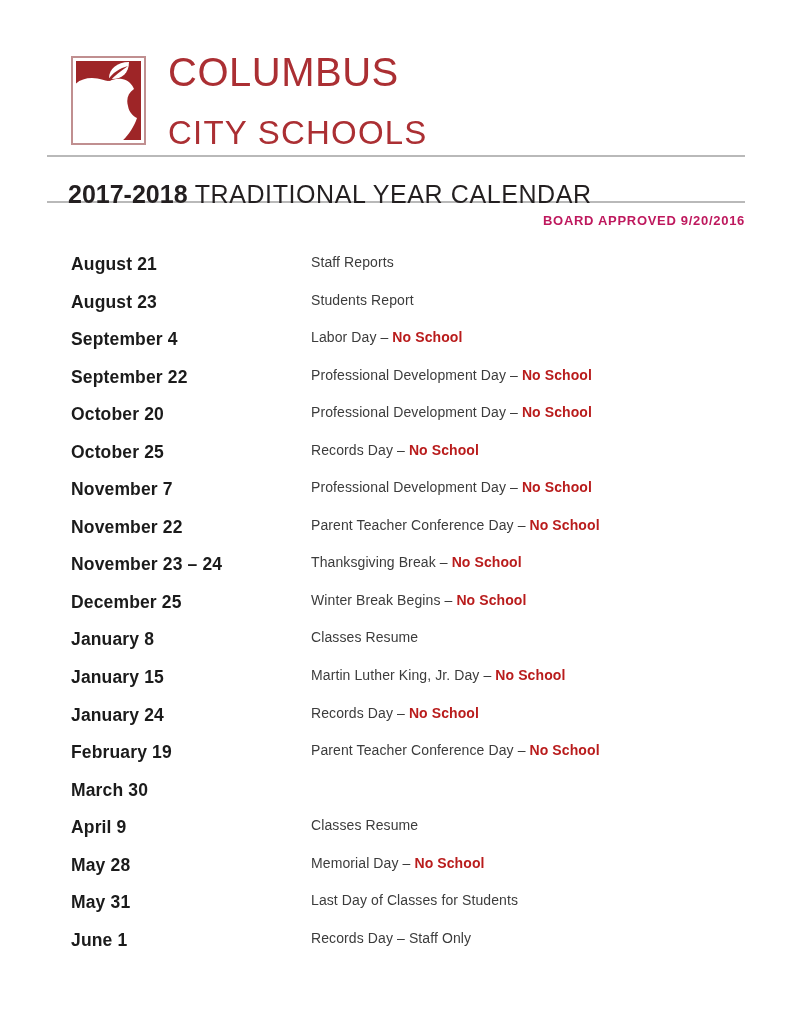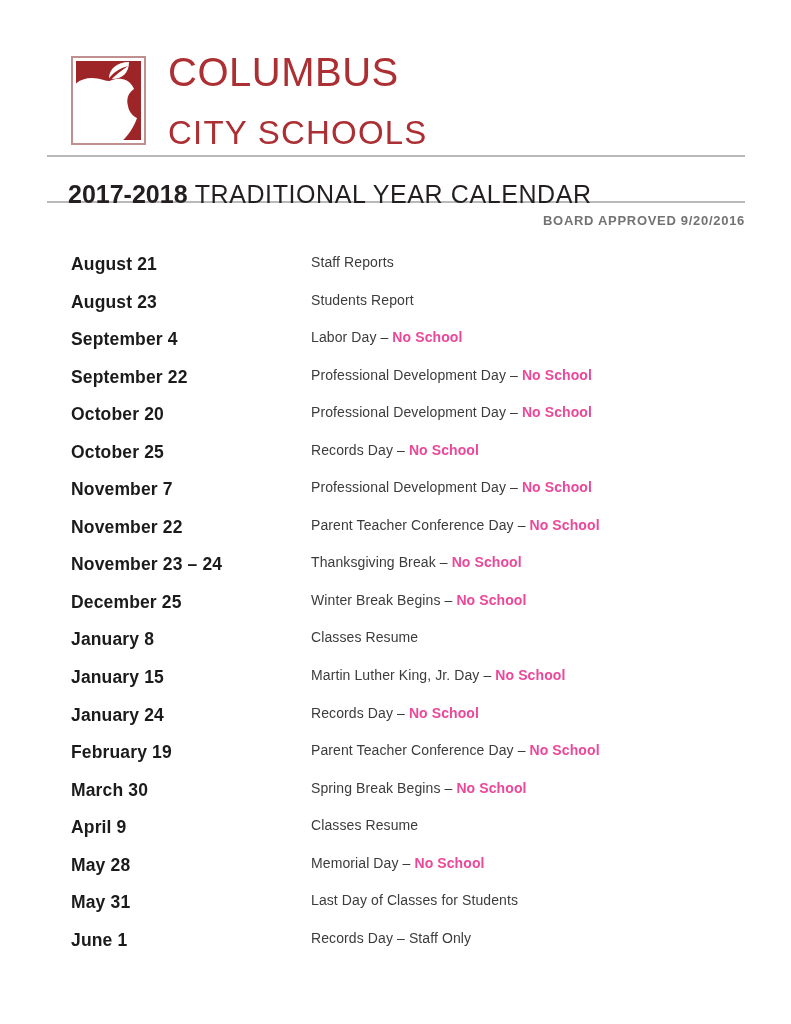--- a/index.html
+++ b/index.html
@@ -99,21 +99,21 @@
     letter-spacing: 0px;
   }
 
   .approved {
     position: absolute;
     right: 46px;
     top: 213px;
     font-size: 13px;
     font-weight: 700;
     letter-spacing: 0.7px;
-    color: #737373;
+    color: #be185d;
     white-space: nowrap;
   }
 
   
   .cal-list {
     position: absolute;
     left: 0;
     top: 254px;
     width: 642px;
   }
@@ -137,21 +137,21 @@
     left: 311px;
     top: 0;
     font-size: 14px;
     font-weight: 400;
     color: #3c3c3c;
     letter-spacing: 0.1px;
     white-space: nowrap;
   }
   .cal-desc .strong {
     font-weight: 700;
-    color: #ec4899;
+    color: #b91c1c;
   }
 </style>
 </head>
 <body>
 
 <div class="page">
 
   <div class="logo-block">
     <div class="logo-mark">
       <div class="mark-inner">
@@ -234,21 +234,20 @@
       <div class="cal-row">
         <div class="cal-date">January 24</div>
         <div class="cal-desc"><span>Records Day – </span><span class="strong">No School</span></div>
       </div>
       <div class="cal-row">
         <div class="cal-date">February 19</div>
         <div class="cal-desc"><span>Parent Teacher Conference Day – </span><span class="strong">No School</span></div>
       </div>
       <div class="cal-row">
         <div class="cal-date">March 30</div>
-        <div class="cal-desc"><span>Spring Break Begins – </span><span class="strong">No School</span></div>
       </div>
       <div class="cal-row">
         <div class="cal-date">April 9</div>
         <div class="cal-desc"><span>Classes Resume</span></div>
       </div>
       <div class="cal-row">
         <div class="cal-date">May 28</div>
         <div class="cal-desc"><span>Memorial Day – </span><span class="strong">No School</span></div>
       </div>
       <div class="cal-row">

